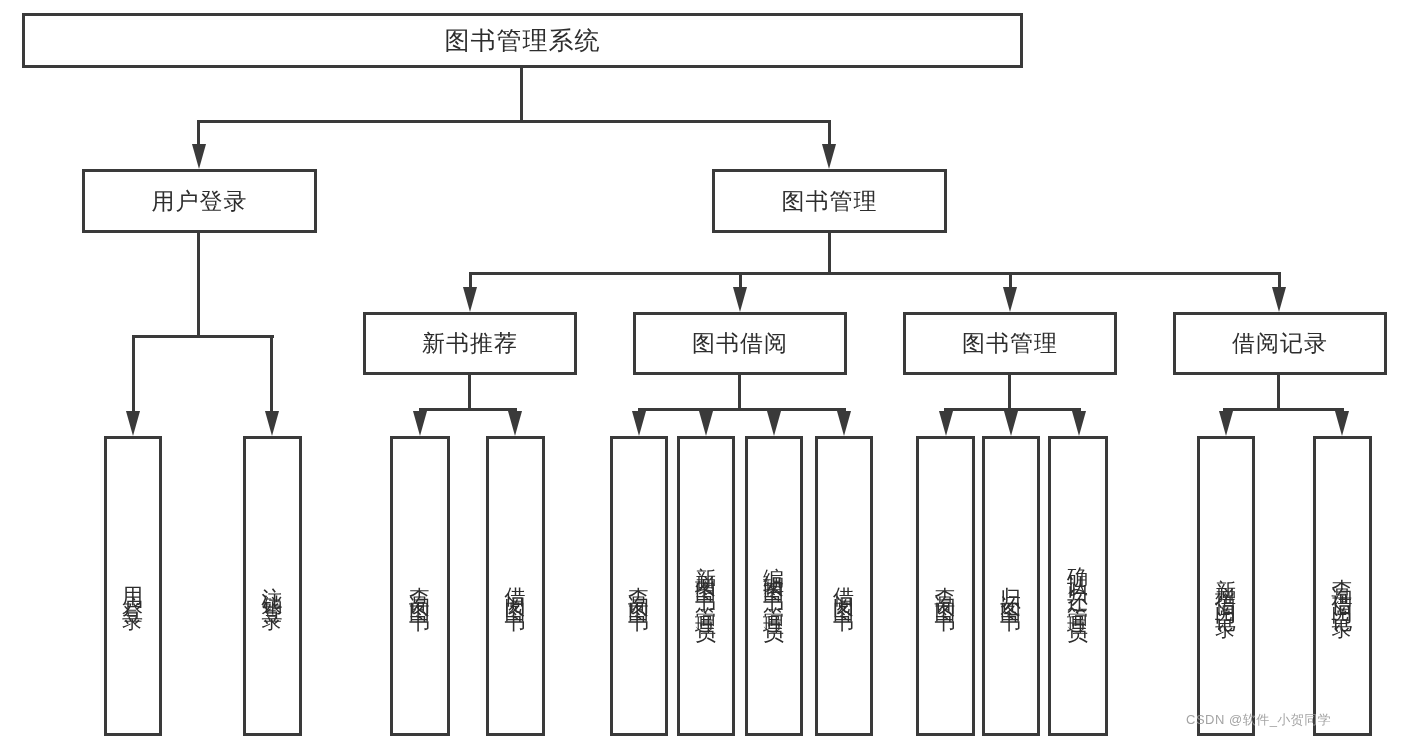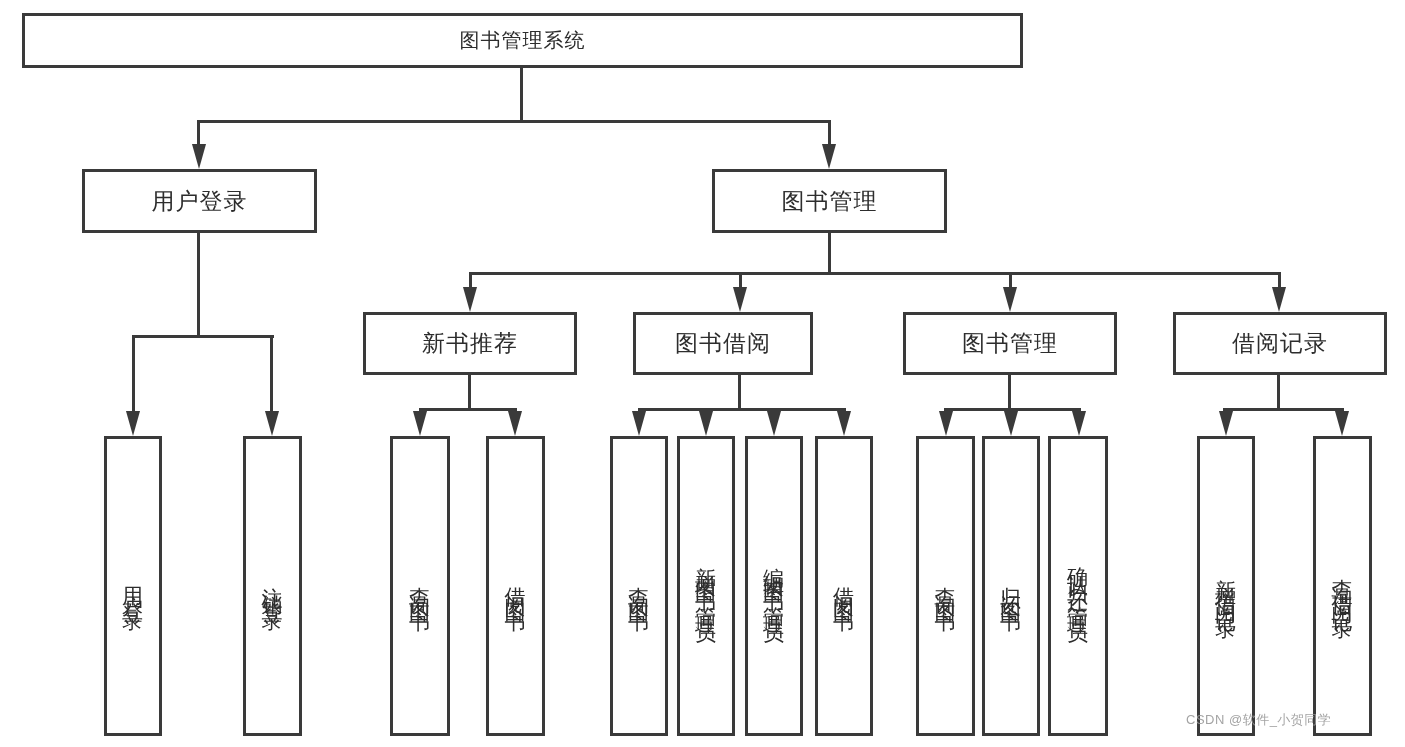--- a/index.html
+++ b/index.html
@@ -5,21 +5,21 @@
   html,body{margin:0;padding:0;background:#fff;}
   .canvas{
     position:relative;width:1405px;height:747px;background:#ffffff;overflow:hidden;
     font-family:"Liberation Sans","DejaVu Sans",sans-serif;color:#2d2d2d;
   }
   .box{
     position:absolute;box-sizing:border-box;border:3px solid #3a3a3a;background:#ffffff;
     display:flex;align-items:center;justify-content:center;
     font-size:23px;letter-spacing:1px;color:#2d2d2d;z-index:2;
   }
-  .box.root{font-size:20px;align-items:center;}
+  .box.root{font-size:25px;align-items:center;}
   .vbox{
     writing-mode:vertical-rl;text-orientation:mixed;
     font-size:21px;letter-spacing:8px;line-height:1;
   }
   .hl{position:absolute;height:3px;background:#3a3a3a;z-index:1;}
   .vl{position:absolute;width:3px;background:#3a3a3a;z-index:1;}
   .arrow{
     position:absolute;width:0;height:0;z-index:1;
     border-left:7px solid transparent;border-right:7px solid transparent;
     border-top:25px solid #3a3a3a;
@@ -89,21 +89,21 @@
   <div class="box" style="left:82px;top:169px;width:235px;height:64px">
     <span>用户登录</span>
   </div>
   <div class="box" style="left:712px;top:169px;width:235px;height:64px">
     <span>图书管理</span>
   </div>
 
   <div class="box" style="left:363px;top:312px;width:214px;height:63px">
     <span>新书推荐</span>
   </div>
-  <div class="box" style="left:633px;top:312px;width:180px;height:63px">
+  <div class="box" style="left:633px;top:312px;width:214px;height:63px">
     <span>图书借阅</span>
   </div>
   <div class="box" style="left:903px;top:312px;width:214px;height:63px">
     <span>图书管理</span>
   </div>
   <div class="box" style="left:1173px;top:312px;width:214px;height:63px">
     <span>借阅记录</span>
   </div>
 
   <div class="box vbox" style="left:104px;top:436px;width:58px;height:300px">

